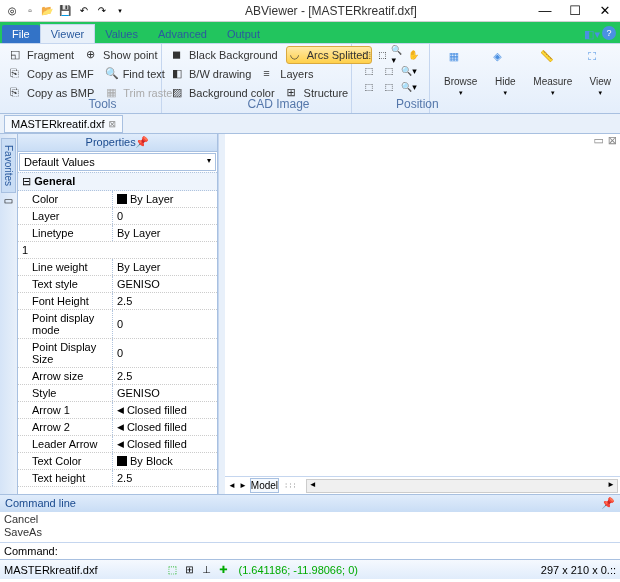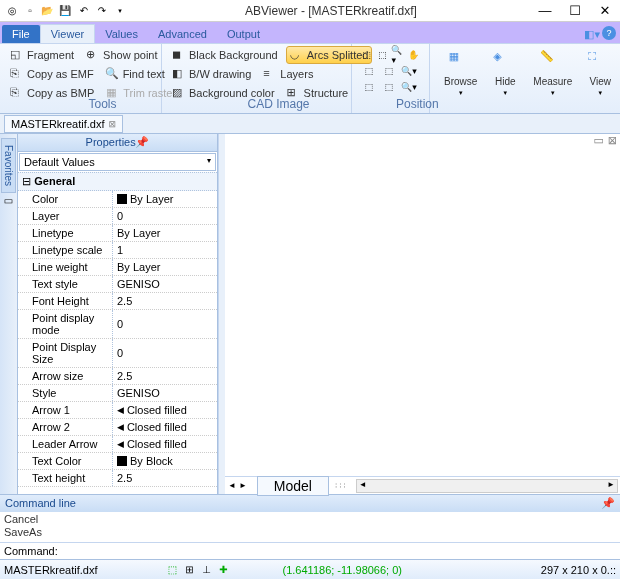--- a/index.html
+++ b/index.html
@@ -7,21 +7,21 @@
 
 
 .titlebar { height: 22px; background: #fff; display: flex; align-items: center; border-bottom: 1px solid #d0d0d0; }
 .titlebar .qat { display: flex; gap: 2px; padding: 0 4px; }
 .titlebar .qat span { width: 16px; height: 16px; display: flex; align-items: center; justify-content: center; font-size: 10px; }
 .titlebar .title { flex: 1; text-align: center; font-size: 12px; color: #333; }
 .titlebar .winbtns { display: flex; }
 .titlebar .winbtns span { width: 30px; height: 20px; display: flex; align-items: center; justify-content: center; font-size: 13px; }
 
 
-.menubar { height: 22px; background: #c4b5fd; display: flex; align-items: flex-end; padding-left: 2px; border-bottom: 1px solid #c5d6ef; }
+.menubar { height: 22px; background: #22c55e; display: flex; align-items: flex-end; padding-left: 2px; border-bottom: 1px solid #c5d6ef; }
 .menubar .tab { padding: 3px 10px; font-size: 11px; color: #2a5a9e; cursor: pointer; }
 .menubar .tab.file { background: #3373c7; color: #fff; border-radius: 2px 2px 0 0; }
 .menubar .tab.active { background: #e8f0fa; border: 1px solid #c5d6ef; border-bottom: none; }
 
 
 .ribbon { height: 70px; background: linear-gradient(#f5f9fe, #e4eefb); display: flex; border-bottom: 1px solid #a8c0e0; }
 .rgroup { border-right: 1px solid #c5d6ef; padding: 2px 6px 0 6px; display: flex; flex-direction: column; position: relative; }
 .rgroup .label { text-align: center; font-size: 12px; color: #5577aa; position: absolute; bottom: 2px; left: 0; right: 0; padding-left: 44px; }
 .rbtn { display: flex; align-items: center; gap: 3px; padding: 1px 3px; font-size: 11px; color: #333; white-space: nowrap; border: 1px solid transparent; }
 .rbtn.highlighted { background: linear-gradient(#ffe9a8, #ffd04a); border: 1px solid #d9a93f; border-radius: 3px; }
@@ -57,42 +57,42 @@
 .props .row .k { width: 95px; padding: 2px 4px 2px 14px; font-size: 11px; border-right: 1px dotted #b0c4de; }
 .props .row .v { flex: 1; padding: 2px 4px; font-size: 11px; display: flex; align-items: center; gap: 3px; }
 .swatch { width: 10px; height: 10px; display: inline-block; }
 .swatch.black { background: #000; }
 
 
 .canvas { flex: 1; display: flex; flex-direction: column; background: #fff; }
 .canvas .toolbar-mini { height: 14px; display: flex; justify-content: flex-end; gap: 4px; padding: 0 3px; font-size: 9px; color: #888; }
 .canvas .view { flex: 1; background: #fff; position: relative; }
 .canvas .bottom { height: 18px; display: flex; align-items: center; border-top: 1px solid #c5d6ef; }
-.canvas .modeltab { border: 1px solid #a8c0e0; padding: 1px 16px; font-size: 14px; background: #f5f9fe; margin-left: 10px; }
+.canvas .modeltab { border: 1px solid #a8c0e0; padding: 1px 0; font-size: 10px; background: #f5f9fe; margin-left: 3px; }
 .canvas .dots { padding: 0 6px; color: #aaa; letter-spacing: 2px; font-size: 8px; }
 .canvas .scroll { flex: 1; height: 14px; background: #f0f0f0; border: 1px solid #ccc; margin: 0 2px; position: relative; }
 .canvas .scroll::before { content: "◄"; position: absolute; left: 2px; font-size: 8px; }
 .canvas .scroll::after { content: "►"; position: absolute; right: 2px; font-size: 8px; }
 
 .vline { width: 7px; background: #e8f0fa; border-left: 1px solid #c5d6ef; }
 
 
 .cmdpanel { border-top: 1px solid #a8c0e0; }
 .cmdpanel .header { background: linear-gradient(#e0ecfb,#c9ddf5); padding: 2px 5px; font-size: 11px; color: #1a4a8e; display: flex; justify-content: space-between; }
 .cmdpanel .history { height: 30px; background: #fff; padding: 1px 4px; font-size: 11px; line-height: 13px; position: relative; color: #333; }
 .cmdpanel .prompt { display: flex; border-top: 1px solid #c5d6ef; }
 .cmdpanel .prompt .lbl { padding: 2px 4px; font-size: 11px; }
 .cmdpanel .prompt input { flex: 1; border: none; outline: none; font-size: 11px; padding: 2px; }
 
 
 .status { height: 20px; background: linear-gradient(#f5f9fe,#e0ecfb); border-top: 1px solid #a8c0e0; display: flex; align-items: center; padding: 0 4px; font-size: 11px; gap: 8px; }
 .status .file { flex: 0 0 auto; }
 .status .icons { display: flex; gap: 3px; margin-left: 60px; }
 .status .icons span { width: 14px; height: 14px; display: flex; align-items: center; justify-content: center; font-size: 10px; }
-.status .coords { color: #0a0; margin-left: 44px; }
+.status .coords { color: #0a0; }
 .status .right { margin-left: auto; }
 </style>
 </head>
 <body>
 
 <div class="titlebar">
   <div class="qat">
     <span>◎</span>
     <span>▫</span>
     <span>📂</span>
@@ -278,21 +278,20 @@
             <span>0</span>
           </div>
         </div>
         <div class="row">
           <div class="k">Linetype</div>
           <div class="v">
             <span>By Layer</span>
           </div>
         </div>
         <div class="row">
-          <div class="k">Linetype scale</div>
           <div class="v">
             <span>1</span>
           </div>
         </div>
         <div class="row">
           <div class="k">Line weight</div>
           <div class="v">
             <span>By Layer</span>
           </div>
         </div>

